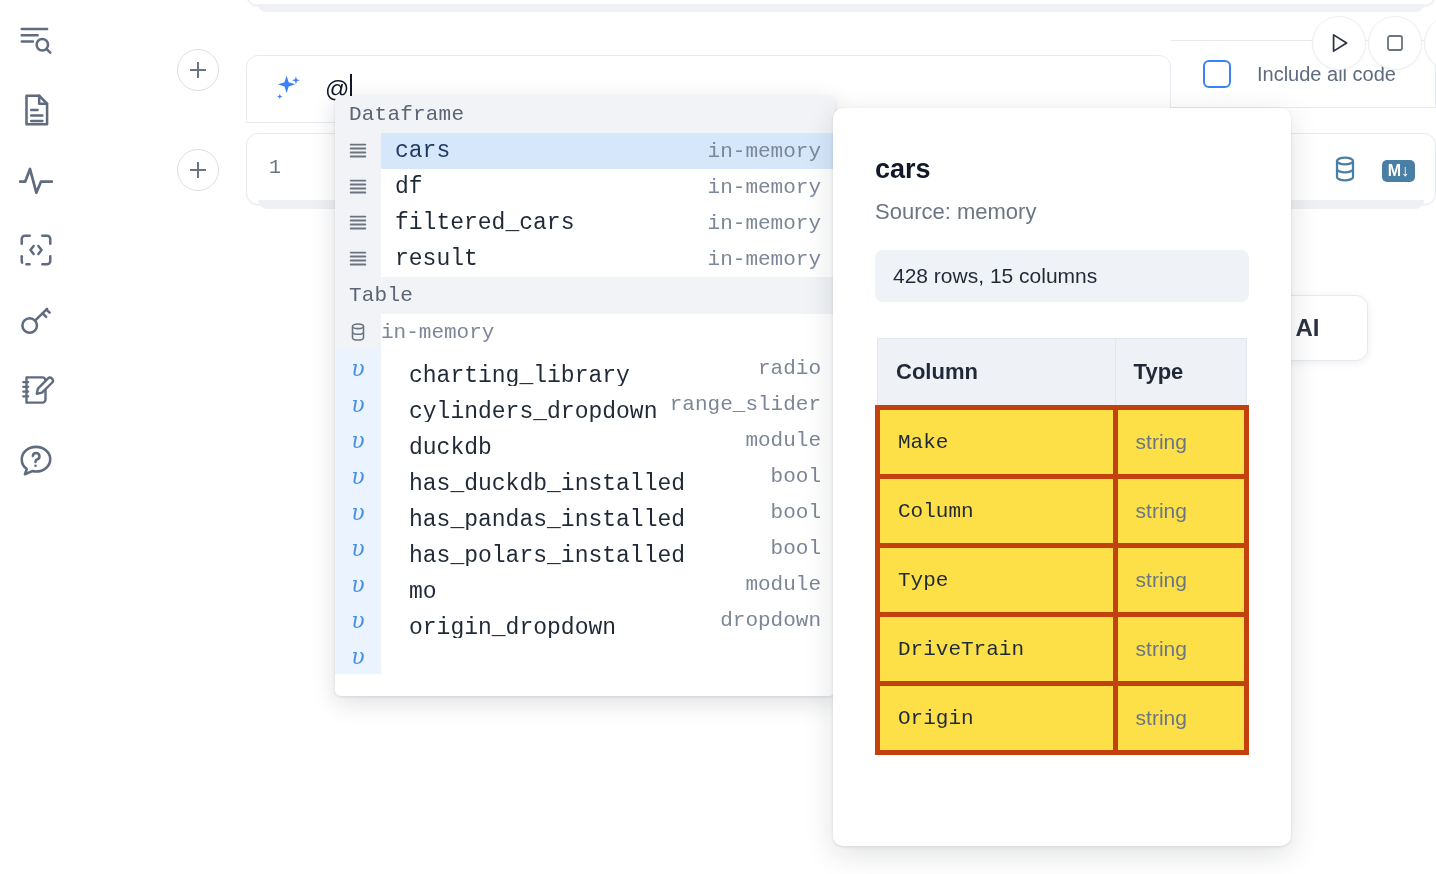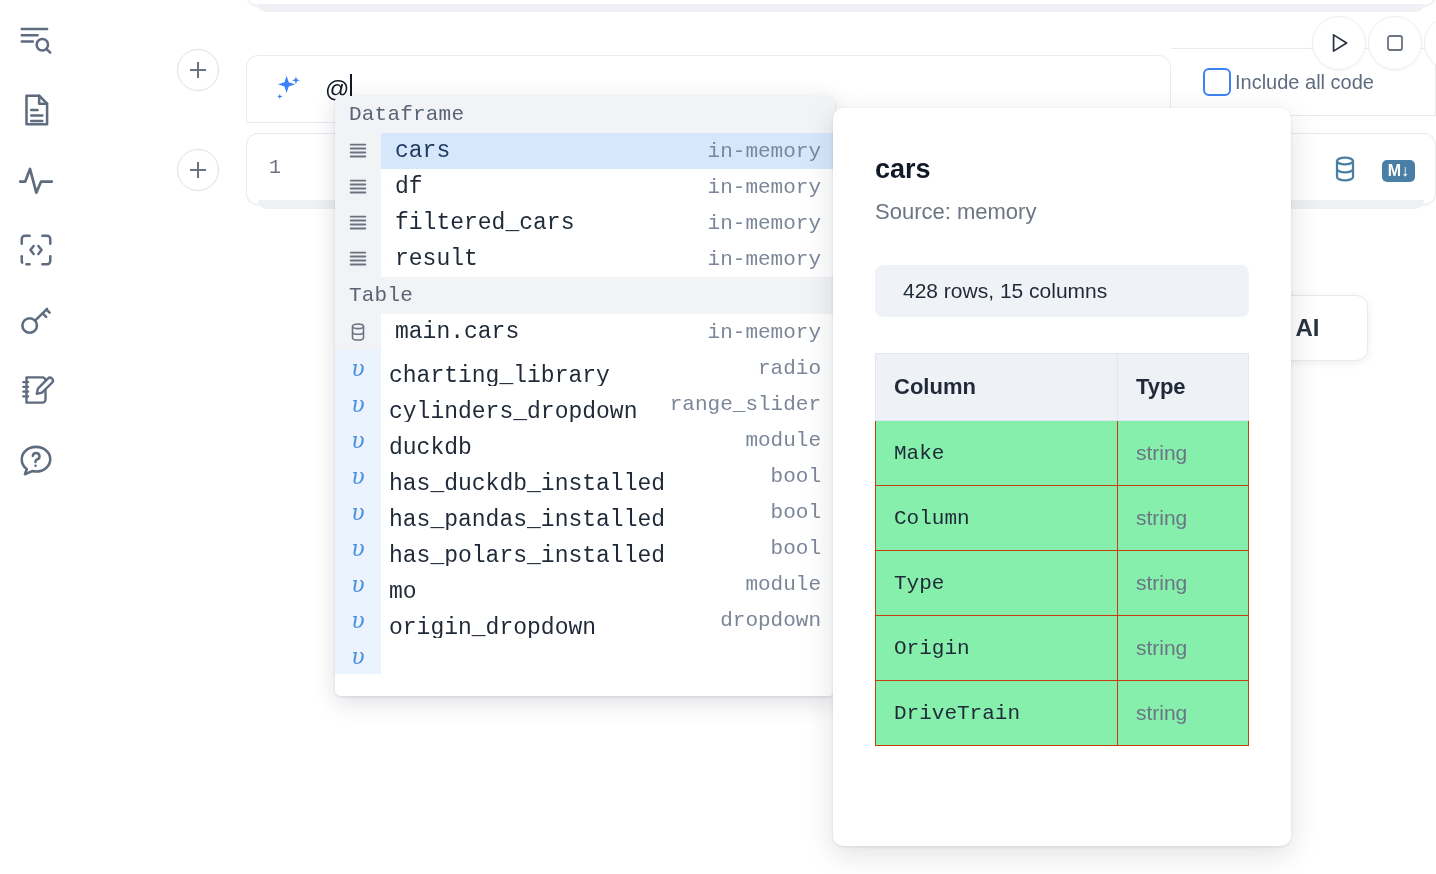--- a/index.html
+++ b/index.html
@@ -68,23 +68,23 @@
     border:1px solid #eceef2; background:#fff; display:flex;
     align-items:center; justify-content:center; cursor:pointer;
     box-shadow:0 1px 2px rgba(16,24,40,.04);
   }
   #run-btn  { left:1312px; top:16px; }
   #stop-btn { left:1368px; top:16px; }
   #more-btn { left:1424px; top:16px; }
 
   
   .include-row{
-    position:absolute; left:1171px; top:48px; width:265px; height:68px;
+    position:absolute; left:1171px; top:40px; width:265px; height:68px;
     background:#fff; border:1px solid #e7eaf0; border-left:none;
-    border-top-right-radius:12px; display:flex; align-items:center; padding-left:32px; gap:4px;
+    border-top-right-radius:12px; display:flex; align-items:center; padding-left:32px; gap:26px;
   }
   .chk {
     width:28px; height:28px; border:2px solid #3b82f6; border-radius:6px; background:#fff;
     flex:none; cursor:pointer;
   }
   .include-label{ font-size:20px; color:#5f6b7f; white-space:nowrap; }
 
   
   .code-cell{
     position:absolute; left:246px; top:133px; width:1190px; height:72px;
@@ -140,42 +140,42 @@
   .ac-row.var .ac-ico{ background:#eaf3fe; color:#4a90e2; font-style:italic;
     font-family:"DejaVu Serif",serif; font-size:22px; }
   .ac-row.sel .ac-ico{ background:#f1f3f6; }
   .ac-name{
     flex:1; font-size:23px; color:#1f2937; padding-left:14px; white-space:nowrap;
   }
   .ac-row.sel .ac-name{ color:#1e3a5f; }
   .ac-kind{
     font-size:21px; color:#7b8798; padding-right:14px; white-space:nowrap;
   }
-  .ac-row.var .ac-name{ padding-left:8px;margin-top:16px; }
+  .ac-row.var .ac-name{ padding-left:28px;margin-top:16px; }
 
   
   .detail{
     position:absolute; left:833px; top:108px; width:458px; height:738px;
     background:#fff; border-radius:10px;
     box-shadow: 0 8px 30px rgba(16,24,40,.13), 0 1px 3px rgba(16,24,40,.10);
     padding: 46px 42px 0 42px; overflow:hidden; z-index: 25;
   }
   .detail-title{ font-size:27px; font-weight:bold; color:#111827; }
   .detail-source{ margin-top:14px; font-size:22px; color:#6b7684; }
   .detail-pill{
-    margin-top:40px; background:#eff2f7; border-radius:8px; padding:14px 28px;
+    margin-top:25px; background:#eff2f7; border-radius:8px; padding:14px 18px;
     font-size:21px; color:#1f2937;
   }
   .dtable{ margin-top:36px; width:100%; border-collapse:collapse; }
   .dtable th{
     background:#eef1f6; border:1px solid #e2e7ef; text-align:left;
     padding:20px 18px; font-size:22px; font-weight:bold; color:#1f2937;
   }
   .dtable td{
-    border:1px solid #c2410c; padding:20px 18px; font-size:21px; background:#86efac;
+    border:5px solid #c2410c; padding:20px 18px; font-size:21px; background:#fde047;
   }
   .dtable td.col{ font-family:"Liberation Mono",monospace; color:#1f2937; }
   .dtable td.typ{ color:#6b7684;margin-left:6px; }
 </style>
 </head>
 <body>
 
 <div id="root">
 
   <div class="top-cell-stub"></div>
@@ -334,21 +334,20 @@
       </div>
       <div class="ac-group">Table</div>
       <div class="ac-row tbl">
         <span class="ac-ico">
           <svg width="22" height="22" viewBox="0 0 24 24" fill="none" stroke="currentColor" stroke-width="1.7">
             <ellipse cx="12" cy="5.8" rx="6" ry="2.5"></ellipse>
             <path d="M6 5.8v12.4c0 1.4 2.7 2.5 6 2.5s6-1.1 6-2.5V5.8"></path>
             <path d="M6 12c0 1.4 2.7 2.5 6 2.5s6-1.1 6-2.5"></path>
           </svg>
         </span>
-        <span class="ac-name">main.cars</span>
         <span class="ac-kind">in-memory</span>
       </div>
       <div class="ac-row var">
         <span class="ac-ico">υ</span>
         <span class="ac-name">charting_library</span>
         <span class="ac-kind">radio</span>
       </div>
       <div class="ac-row var">
         <span class="ac-ico">υ</span>
         <span class="ac-name">cylinders_dropdown</span>
@@ -409,24 +408,24 @@
           </tr>
           <tr>
             <td class="col">Column</td>
             <td class="typ">string</td>
           </tr>
           <tr>
             <td class="col">Type</td>
             <td class="typ">string</td>
           </tr>
           <tr>
+            <td class="col">DriveTrain</td>
+            <td class="typ">string</td>
+          </tr>
+          <tr>
             <td class="col">Origin</td>
             <td class="typ">string</td>
           </tr>
-          <tr>
-            <td class="col">DriveTrain</td>
-            <td class="typ">string</td>
-          </tr>
         </tbody>
     </table>
   </div>
 
 </div>
 
 </body></html>

